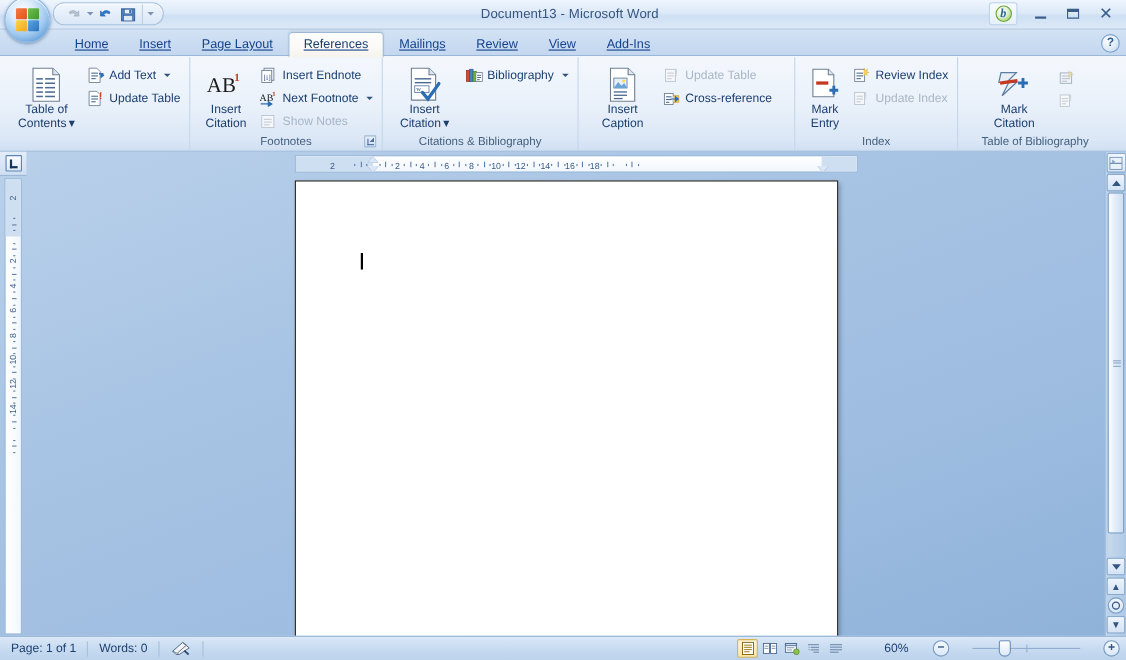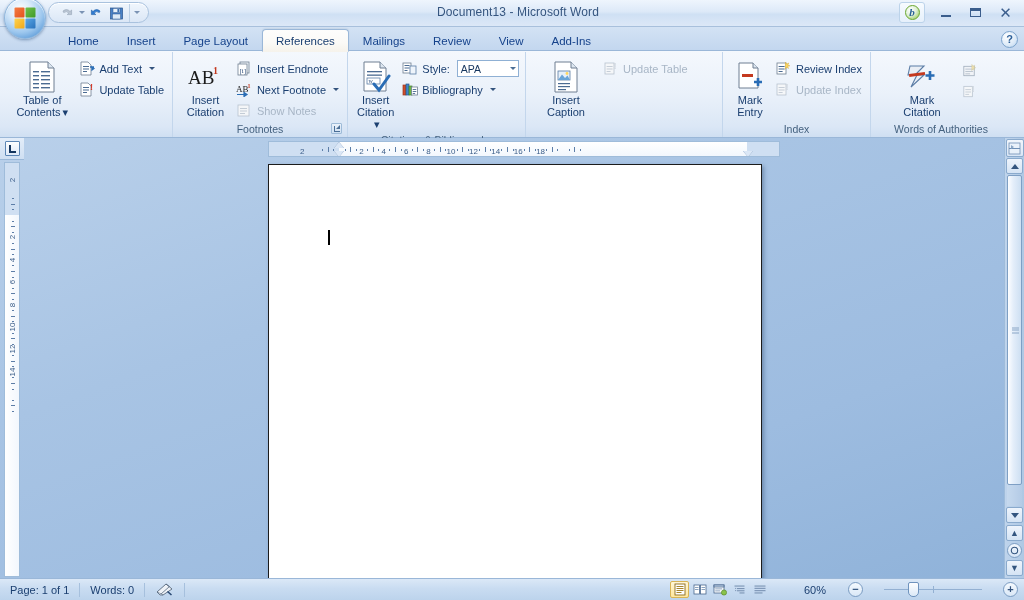--- a/index.html
+++ b/index.html
@@ -107,20 +107,21 @@
     font-family: "Liberation Sans", sans-serif;
   }
 
   
   .tabstrip {
     height: 24px; position: relative; flex: none;
     background: linear-gradient(to bottom, #d3e2f4 0%, #c3d7ef 100%);
     display: flex; align-items: flex-end;
     padding-left: 54px;
     border-bottom: 1px solid #9ab7d8;
+    text-decoration: underline;
   }
   .tab {
     height: 21px; padding: 0 13px;
     display: flex; align-items: center;
     font-size: 11.5px; color: #15428b;
     border: 1px solid transparent; border-bottom: none;
     border-radius: 4px 4px 0 0;
     position: relative; top: 1px;
   }
   .tab.active {
@@ -555,38 +556,20 @@
           <span class="blabel">
             <span>Insert</span><br>
             <span>Citation</span><span class="dd">▾</span>
           </span>
         </div>
 
         <div class="smallcol" style="margin-left:2px">
           <div class="smallbtn">
             <span class="sicon">
               <svg width="16" height="15" viewBox="0 0 16 15">
-                <rect x="1" y="2" width="8" height="10" fill="#fff" stroke="#6f7f92" stroke-width=".8"></rect>
-                <g fill="#4b6b92">
-                    <rect x="2.5" y="4" width="5" height="1"></rect>
-                    <rect x="2.5" y="6.5" width="5" height="1"></rect>
-                    <rect x="2.5" y="9" width="3" height="1"></rect>
-                  </g>
-                <rect x="8" y="5" width="6" height="8" fill="#eef4fb" stroke="#5b7da6" stroke-width=".8"></rect>
-              </svg>
-            </span>
-            <span>Style:</span>
-            <span class="combo">
-              <span>APA</span>
-              <span class="combo-arrow"></span>
-            </span>
-          </div>
-          <div class="smallbtn">
-            <span class="sicon">
-              <svg width="16" height="15" viewBox="0 0 16 15">
                 <rect x="1" y="3" width="3" height="10" fill="#cf4d2c" stroke="#99341c" stroke-width=".7"></rect>
                 <rect x="4" y="2" width="3" height="11" fill="#3e86c9" stroke="#27588f" stroke-width=".7"></rect>
                 <rect x="7" y="4" width="3" height="9" fill="#6db542" stroke="#46802a" stroke-width=".7"></rect>
                 <rect x="9.5" y="5" width="6" height="8" fill="#fff" stroke="#6f7f92" stroke-width=".8"></rect>
                 <g fill="#4b6b92">
                     <rect x="10.7" y="7" width="3.6" height=".9"></rect>
                     <rect x="10.7" y="9" width="3.6" height=".9"></rect>
                     <rect x="10.7" y="11" width="2.4" height=".9"></rect>
                   </g>
               </svg>
@@ -630,20 +613,35 @@
                 <g fill="#c6ced8">
                     <rect x="3.6" y="5" width="6" height="1"></rect>
                     <rect x="3.6" y="7.5" width="6" height="1"></rect>
                     <rect x="3.6" y="10" width="4" height="1"></rect>
                   </g>
                 <text x="10.5" y="8" font-size="9" font-family="Liberation Sans" fill="#cfd6de" font-weight="bold">!</text>
               </svg>
             </span>
             <span>Update Table</span>
           </div>
+          <div class="smallbtn">
+            <span class="sicon">
+              <svg width="16" height="15" viewBox="0 0 16 15">
+                <rect x="1" y="3" width="8" height="10" fill="#fff" stroke="#6f7f92" stroke-width=".8"></rect>
+                <g fill="#4b6b92">
+                    <rect x="2.5" y="5.5" width="5" height="1"></rect>
+                    <rect x="2.5" y="8" width="5" height="1"></rect>
+                    <rect x="2.5" y="10.5" width="3" height="1"></rect>
+                  </g>
+                <path d="M9 5 h5 v6 h-5" fill="#ffd75e" stroke="#c9982a" stroke-width=".7"></path>
+                <path d="M6.5 8 H13 M11 6 L13.6 8 L11 10 Z" stroke="#2a6db5" stroke-width="1.1" fill="#2a6db5"></path>
+              </svg>
+            </span>
+            <span>Cross-reference</span>
+          </div>
         </div>
       </div>
     </div>
 
     <div class="rgroup" style="width:148px">
       <div class="rgroup-body">
         <div class="bigbtn" style="margin-left:4px">
           <span class="bicon">
             <svg width="32" height="32" viewBox="0 0 32 32">
               <path d="M5 2 H19 L24 7 V27 H5 Z" fill="#fff" stroke="#6f7f92" stroke-width="1"></path>
@@ -732,21 +730,21 @@
                     <rect x="4.6" y="7.5" width="6" height="1"></rect>
                     <rect x="4.6" y="10" width="4" height="1"></rect>
                   </g>
                 <text x="11.5" y="8" font-size="9" font-family="Liberation Sans" fill="#cfd6de" font-weight="bold">!</text>
               </svg>
             </span>
             <span></span>
           </div>
         </div>
       </div>
-      <div class="rgroup-label" style="width:134px">Words of Authorities</div>
+      <div class="rgroup-label" style="width:134px">Table of Bibliography</div>
     </div>
   </div>
 
   <div class="workspace">
 
     <div class="hruler-row">
       <div class="tabsel">
         <span class="tabsel-box">
             <span class="tabsel-L"></span>
           </span>

